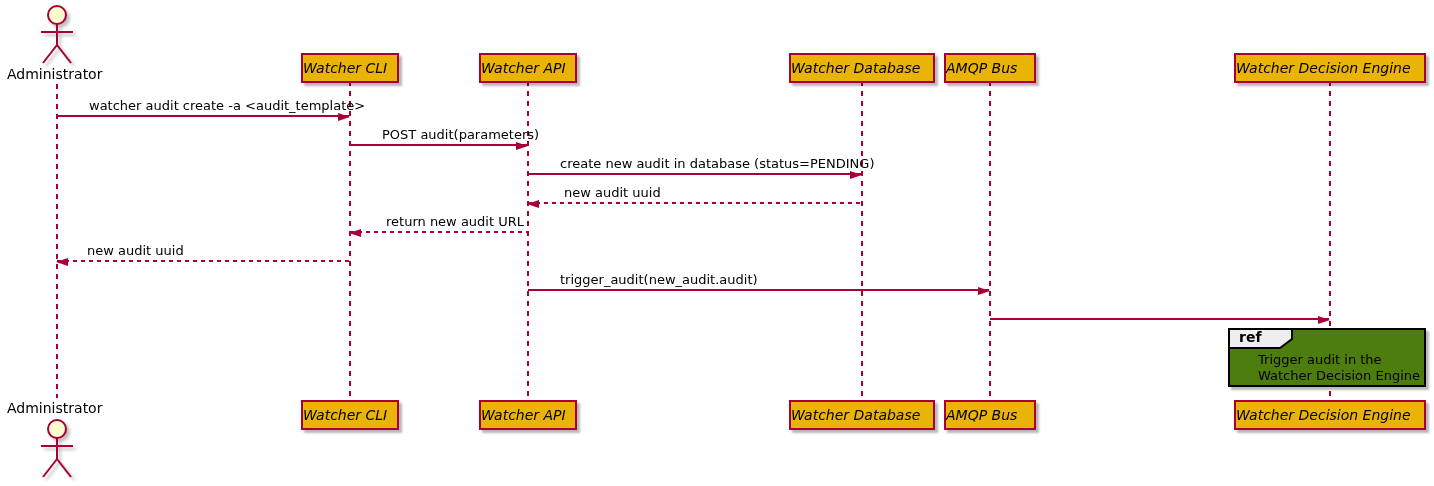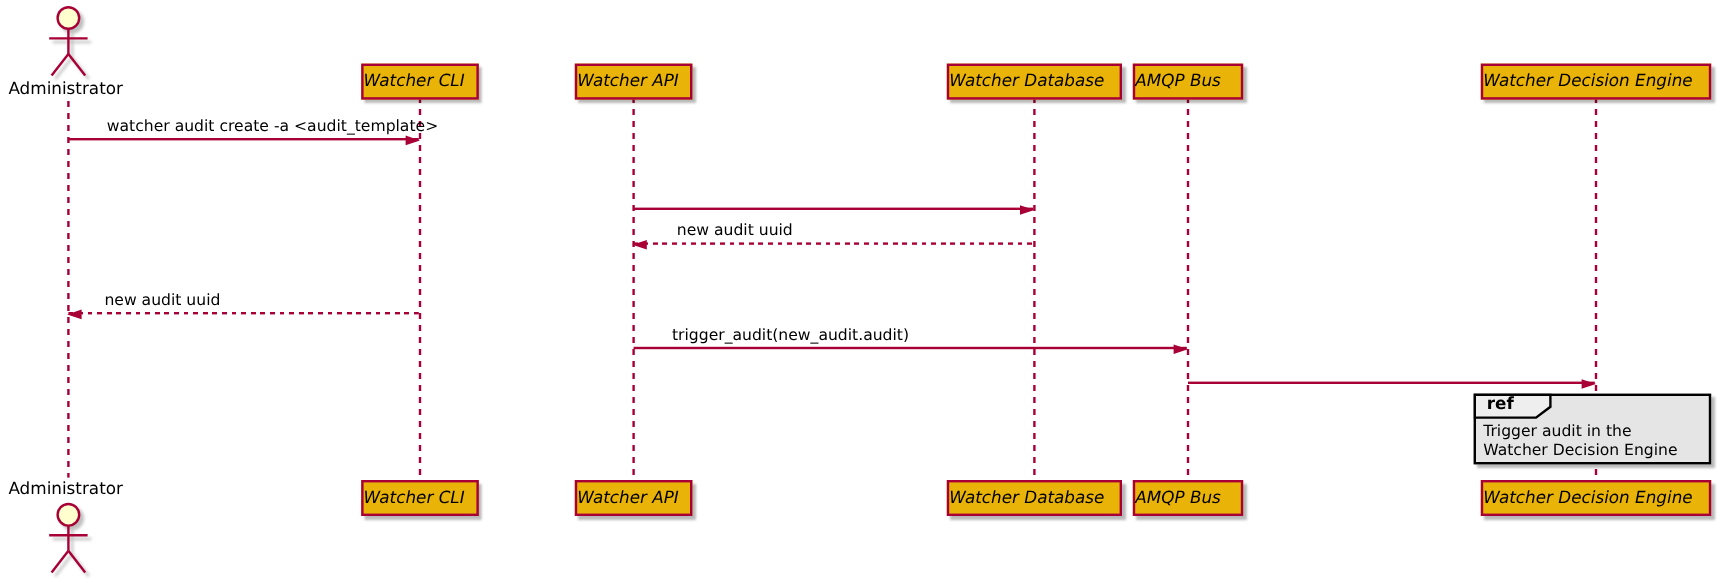--- a/index.html
+++ b/index.html
@@ -29,29 +29,29 @@
   .msg .lbl{position:absolute;left:10px;bottom:4px;white-space:nowrap;margin-left:22px;}
   .msg .line{position:absolute;left:0;right:0;bottom:0;height:1.6px;}
   .msg.solid .line{background:#A80036;}
   .msg.dotted .line{background:repeating-linear-gradient(90deg,#A80036 0 4px,transparent 4px 8px);}
   .head{position:absolute;bottom:-4px;width:0;height:0;
         border-top:4.5px solid transparent;border-bottom:4.5px solid transparent;}
   .head.right{right:-1px;border-left:12px solid #A80036;}
   .head.left{left:-1px;border-right:12px solid #A80036;}
   
   .ref-box{
-    position:absolute;background:#e5e5e5;border:2px solid #000;
+    position:absolute;background:#4d7c0f;border:2px solid #000;
     box-shadow:3px 3px 2px rgba(0,0,0,0.28);
   }
   .ref-tab{position:absolute;top:-2px;left:-2px;width:66px;height:22px;}
   .ref-tab .kw{
     position:absolute;left:11px;top:1px;font-size:14px;font-weight:bold;white-space:nowrap;
   }
   .ref-body{
-    padding:22px 0 0 6px;font-size:13px;line-height:16px;white-space:nowrap;
+    padding:22px 0 0 28px;font-size:13px;line-height:16px;white-space:nowrap;
   }
 </style>
 </head>
 <body>
 
 <div id="stage">
 
   <div class="lifeline" style="left:56px;top:84px;height:314px;"></div>
   <div class="lifeline" style="left:349px;top:81px;height:319px;"></div>
   <div class="lifeline" style="left:527px;top:81px;height:319px;"></div>
@@ -83,32 +83,43 @@
   <div class="pbox" style="left:1234px;top:53px;width:188px;">
     <span>Watcher Decision Engine</span>
   </div>
 
   <div class="msg solid" style="left:57px;top:99px;width:292px;">
     <span class="lbl">watcher audit create -a &lt;audit_template&gt;</span>
     <div class="line"></div>
     <div class="head right"></div>
   </div>
 
+  <div class="msg solid" style="left:350px;top:128px;width:177px;">
+    <span class="lbl">POST audit(parameters)</span>
+    <div class="line"></div>
+    <div class="head right"></div>
+  </div>
 
   <div class="msg solid" style="left:528px;top:157px;width:333px;">
+    <span class="lbl">create new audit in database (status=PENDING)</span>
     <div class="line"></div>
     <div class="head right"></div>
   </div>
 
   <div class="msg dotted" style="left:528px;top:186px;width:333px;">
     <span class="lbl" style="left:14px;">new audit uuid</span>
     <div class="line"></div>
     <div class="head left"></div>
   </div>
 
+  <div class="msg dotted" style="left:350px;top:215px;width:177px;">
+    <span class="lbl" style="left:14px;">return new audit URL</span>
+    <div class="line"></div>
+    <div class="head left"></div>
+  </div>
 
   <div class="msg dotted" style="left:57px;top:244px;width:292px;">
     <span class="lbl" style="left:8px;">new audit uuid</span>
     <div class="line"></div>
     <div class="head left"></div>
   </div>
 
   <div class="msg solid" style="left:528px;top:273px;width:461px;">
     <span class="lbl">trigger_audit(new_audit.audit)</span>
     <div class="line"></div>

